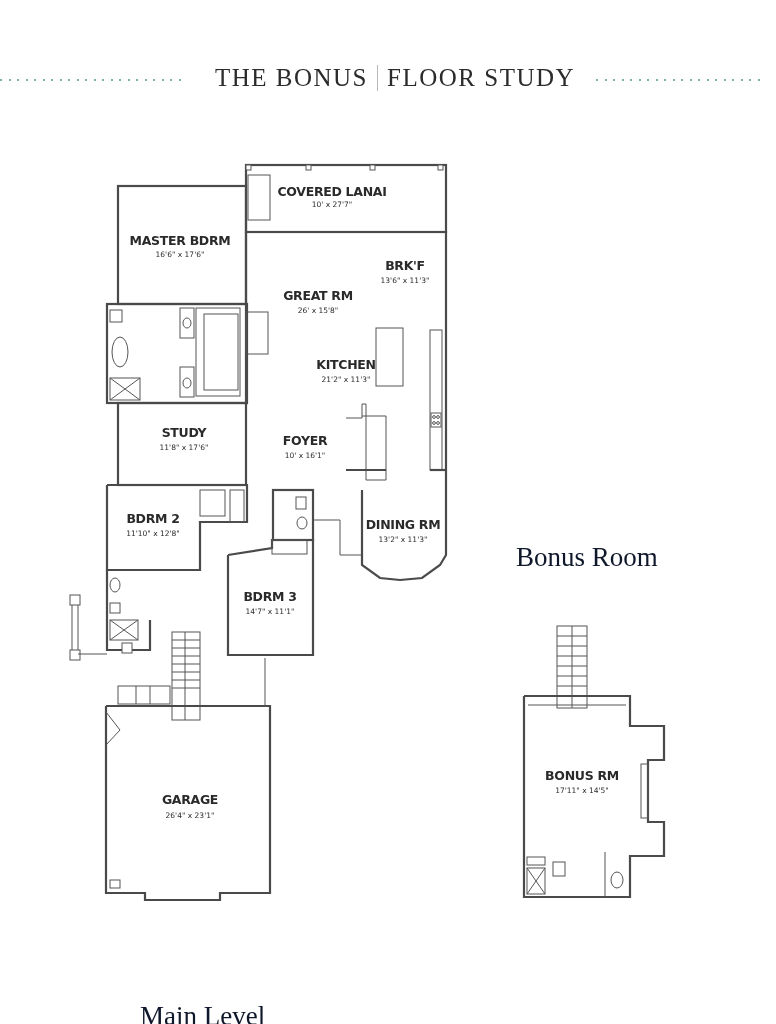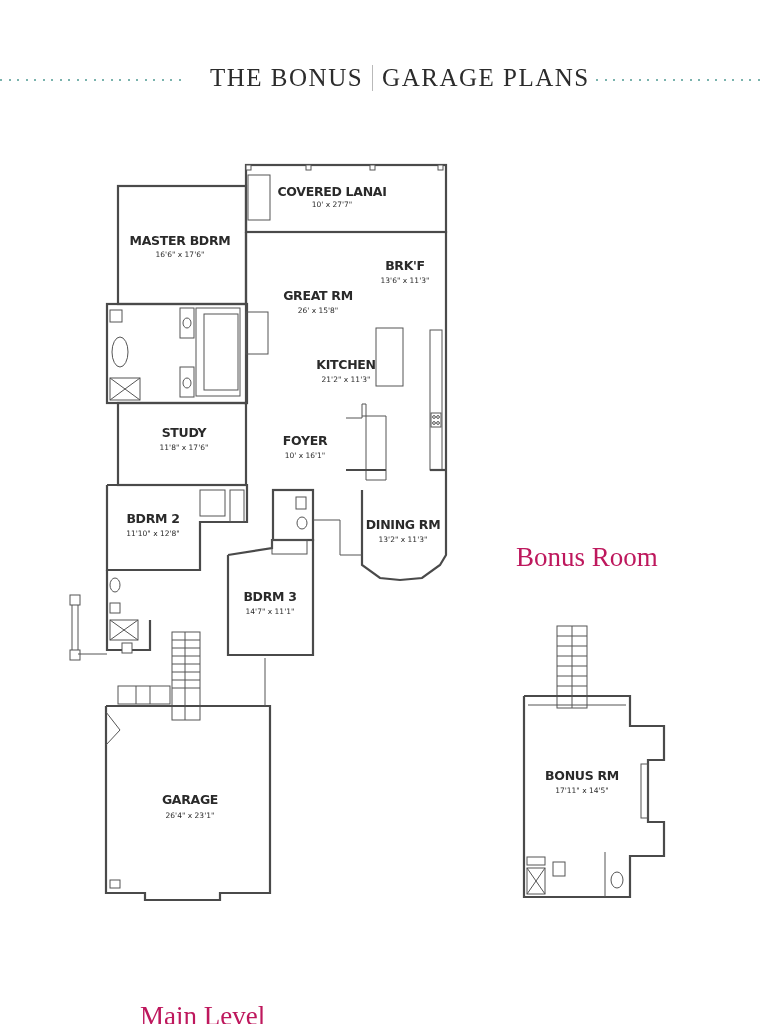--- a/index.html
+++ b/index.html
@@ -7,36 +7,36 @@
   .header { position: absolute; left: 0; top: 58px; width: 776px; height: 44px; }
   .dots { position: absolute; top: 21px; height: 4px; }
   .dots-left { left: 0; width: 192px; }
   .dots-right { left: 596px; width: 180px; }
   .dots span { display: inline-block; width: 2px; height: 2px; border-radius: 50%; background: #4e9a92; margin-right: 6.5px; vertical-align: top; }
   .title { position: absolute; left: 210px; top: 6px; width: 370px; text-align: center; font-family: "Liberation Serif", serif; font-size: 25px; letter-spacing: 1.5px; color: #2b2b2b; white-space: nowrap; }
   .title .sep { display: inline-block; width: 1px; height: 26px; background: #b9b9b9; vertical-align: -5px; margin: 0 9px; }
   .plan { position: absolute; left: 0; top: 0; width: 776px; height: 1024px; }
   .room-label { font-family: "DejaVu Sans", sans-serif; font-size: 12.5px; font-weight: bold; fill: #2a2a2a; text-anchor: middle; letter-spacing: -0.3px; }
   .room-dim { font-family: "DejaVu Sans", sans-serif; font-size: 7.5px; fill: #2a2a2a; text-anchor: middle; }
-  .level-label { position: absolute; font-family: "Liberation Serif", serif; font-size: 27px; color: #be185d; white-space: nowrap; }
+  .level-label { position: absolute; font-family: "Liberation Serif", serif; font-size: 27px; color: #0f172a; white-space: nowrap; }
   .main-level { left: 118px; top: 1001px; margin-left: 22px; }
   .bonus-room { left: 516px; top: 542px; }
   .wall { fill: none; stroke: #4a4a4a; stroke-width: 2.2; }
   .thin { fill: none; stroke: #555; stroke-width: 1; }
   .fix { fill: #fff; stroke: #555; stroke-width: 1; }
 </style>
 </head>
 <body>
 
 <div class="header">
   <div class="dots dots-left">
     <span></span><span></span><span></span><span></span><span></span><span></span><span></span><span></span><span></span><span></span><span></span><span></span><span></span><span></span><span></span><span></span><span></span><span></span><span></span><span></span><span></span><span></span>
   </div>
   <div class="title">
-    <span>THE BONUS</span><span class="sep"></span><span>GARAGE PLANS</span>
+    <span>THE BONUS</span><span class="sep"></span><span>FLOOR STUDY</span>
   </div>
   <div class="dots dots-right">
     <span></span><span></span><span></span><span></span><span></span><span></span><span></span><span></span><span></span><span></span><span></span><span></span><span></span><span></span><span></span><span></span><span></span><span></span><span></span><span></span>
   </div>
 </div>
 
 <svg class="plan" viewBox="0 0 776 1024">
 
   <g>
 

